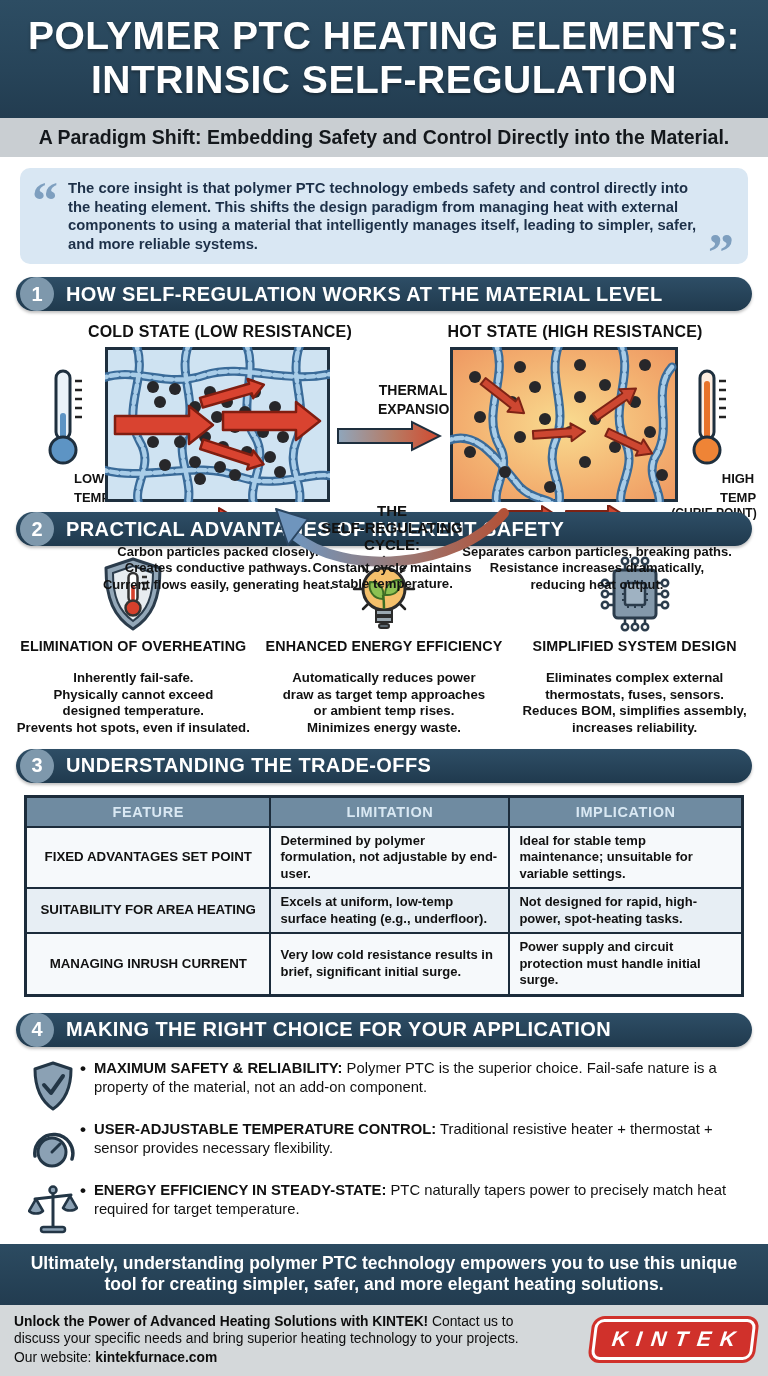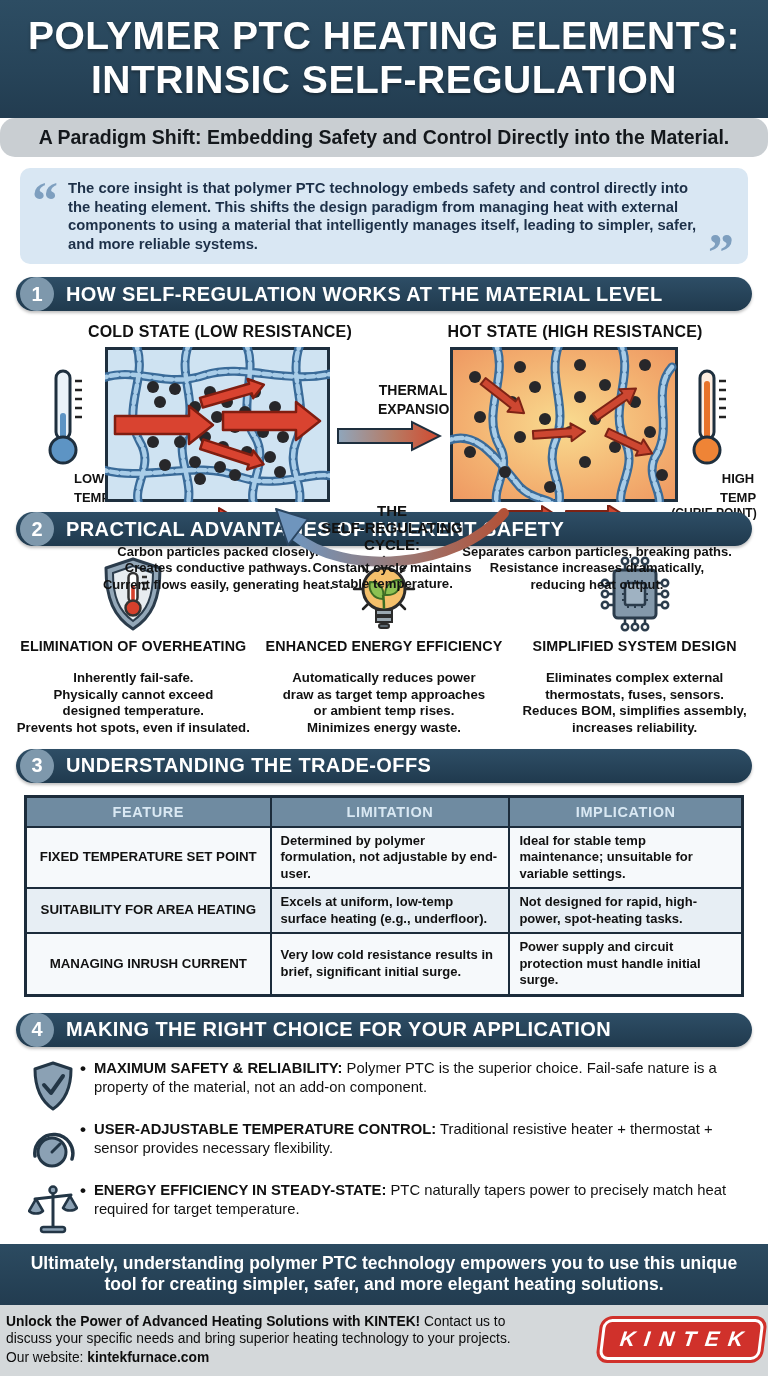--- a/index.html
+++ b/index.html
@@ -3,21 +3,21 @@
 <meta charset="utf-8">
 <style>
   * { box-sizing: border-box; margin: 0; padding: 0; }
   html,body { background:#fff; }
   body { width:768px; height:1376px; overflow:hidden; font-family:"Liberation Sans", sans-serif; color:#111; }
   .page { width:768px; height:1376px; display:flex; flex-direction:column; background:#fff; }
 
   
   .hdr { background:linear-gradient(180deg,#2d4d63 0%,#274459 60%,#223c50 100%); padding:14px 10px 16px; text-align:center; }
   .hdr h1 { color:#fff; font-size:39px; line-height:44px; font-weight:700; letter-spacing:0.5px; text-shadow:0 2px 3px rgba(0,0,0,.35); white-space:pre-line; }
-  .subbar { background:#c9ced2; text-align:center; padding:8px 6px;border-radius:15px; }
+  .subbar { background:#c9ced2; text-align:center; padding:8px 6px; }
   .subbar div { font-size:19.5px; font-weight:700; color:#14181c; }
 
   
   .quote { position:relative; margin:11px 20px 13px; background:#d9e7f3; border-radius:10px; padding:11px 44px 11px 48px; }
   .quote .qtext { font-size:14.8px; line-height:18.5px; font-weight:700; color:#1d3048; }
   .qmark { position:absolute; font-family:"Liberation Serif", serif; font-weight:700; font-size:52px; color:#7e9fbf; line-height:30px; }
   .qopen { left:12px; top:18px; }
   .qclose { right:14px; bottom:-4px; }
 
   
@@ -56,21 +56,21 @@
   .brow { display:flex; align-items:flex-start; margin-bottom:9px; }
   .bicon { width:50px; flex:none; display:flex; justify-content:center; padding-top:2px; }
   .bdot { font-size:17px; font-weight:700; margin:0 8px 0 2px; line-height:19px; }
   .btxt { font-size:14.8px; line-height:19px; }
   .btxt b { font-weight:700; }
 
   .spacer { flex:1 1 0; min-height:0; }
 
   
   .band { background:linear-gradient(180deg,#2c4b61,#223c50); color:#fff; text-align:center; padding:9px 16px; font-size:17.5px; font-weight:700; line-height:21.5px; }
-  .foot { background:#d4d8da; padding:8px 6px 10px; display:flex; align-items:center; }
+  .foot { background:#d4d8da; padding:8px 14px 10px; display:flex; align-items:center; }
   .ftext { width:548px; font-size:13.8px; line-height:17.5px; color:#0d0d0d; }
   .ftext b { font-weight:700; }
   .fsite { margin-top:1px; }
   .fsite .url { font-weight:700; }
   .flogo { margin-left:auto; position:relative; }
   .logoBox { transform:skewX(-7deg); background:#d0312b; border:3px solid #fff; box-shadow:0 0 0 3px #d0312b, 0 1px 2px rgba(0,0,0,.3); border-radius:9px; padding:5px 16px 6px; }
   .logoBox span { display:inline-block; transform:skewX(0deg); color:#fff; font-weight:700; font-style:italic; font-size:21px; letter-spacing:9px; margin-right:-9px; }
 </style>
 </head>
 <body>
@@ -442,21 +442,21 @@
   <table class="toff">
     <thead>
       <tr>
         <th class="colF">FEATURE</th>
         <th class="colL">LIMITATION</th>
         <th class="colI">IMPLICATION</th>
       </tr>
     </thead>
     <tbody>
       <tr>
-        <td class="feat">FIXED TEMPERATURE SET POINT</td>
+        <td class="feat">FIXED ADVANTAGES SET POINT</td>
         <td>Determined by polymer formulation, not adjustable by end-user.</td>
         <td>Ideal for stable temp maintenance; unsuitable for variable settings.</td>
       </tr>
       <tr>
         <td class="feat">SUITABILITY FOR AREA HEATING</td>
         <td>Excels at uniform, low-temp surface heating (e.g., underfloor).</td>
         <td>Not designed for rapid, high-power, spot-heating tasks.</td>
       </tr>
       <tr>
         <td class="feat">MANAGING INRUSH CURRENT</td>

